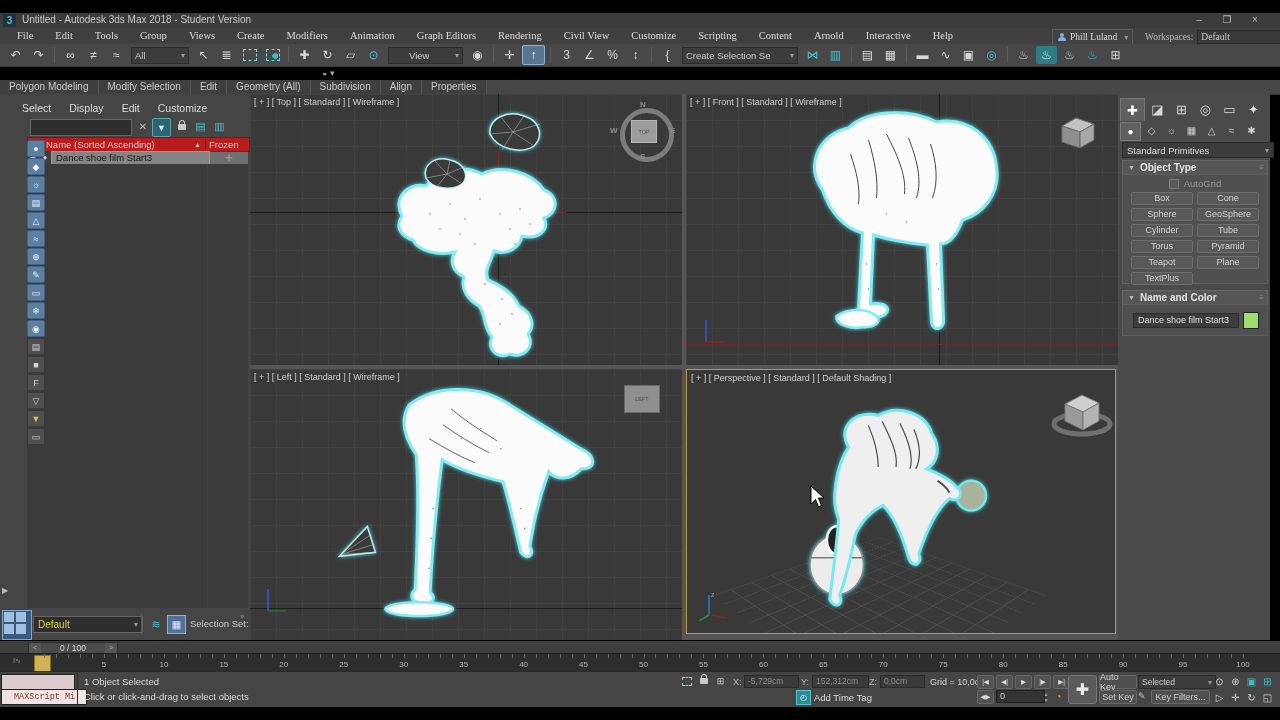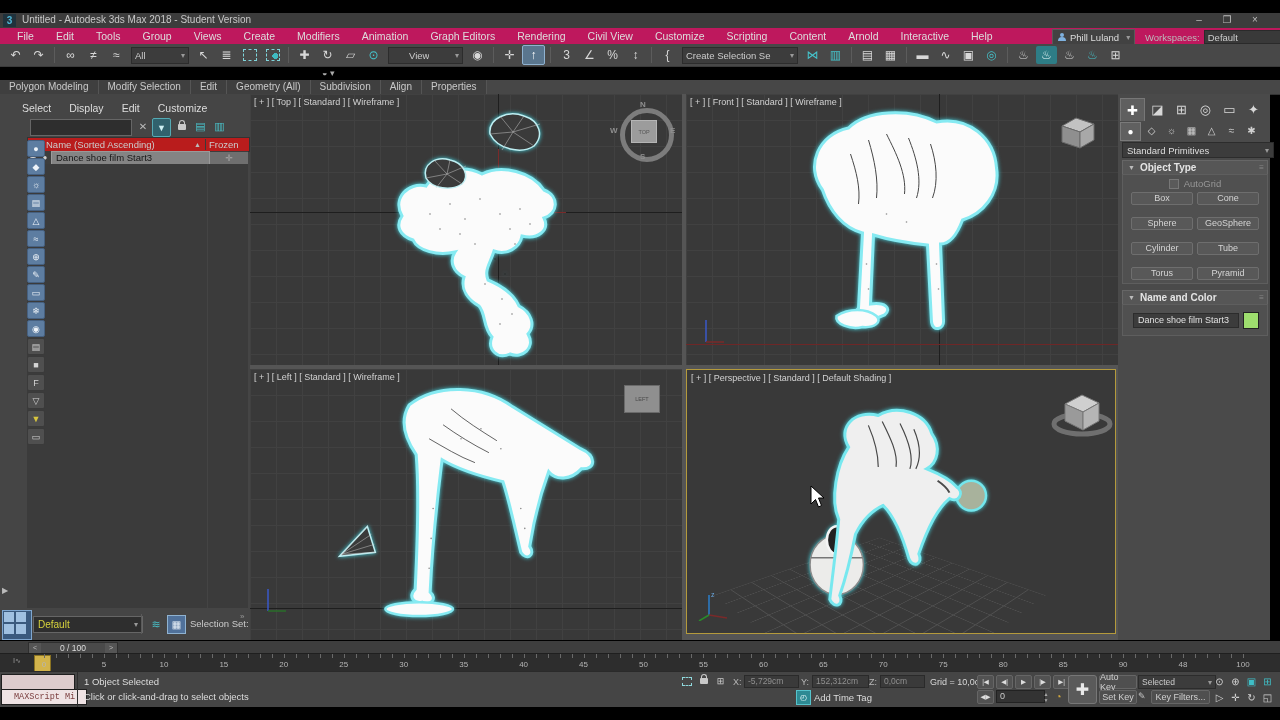--- a/index.html
+++ b/index.html
@@ -7,21 +7,21 @@
          font-family:"Liberation Sans",sans-serif;color:#ccc;font-size:11px;
          -webkit-font-smoothing:antialiased;}
   .abs{position:absolute;}
   
   #titlebar{left:0;top:13px;width:1280px;height:15px;background:#3c3c3c;border-bottom:1px solid #2a2a2a;}
   #app-icon{left:3px;top:1px;width:13px;height:13px;background:#20323c;color:#4fb6d6;font-weight:bold;
             font-size:10px;text-align:center;line-height:13px;}
   #title-text{left:22px;top:1px;font-size:10px;color:#c8c8c8;white-space:nowrap;}
   .winbtn{top:0;width:22px;height:14px;text-align:center;line-height:14px;color:#bbb;font-size:10px;}
   
-  #menubar{left:0;top:28px;width:1280px;height:16px;background:#be185d;border-bottom:1px solid #383838;}
+  #menubar{left:0;top:28px;width:1280px;height:16px;background:#404040;border-bottom:1px solid #383838;font-family:Liberation Serif, serif;}
   #menu-items{display:flex;height:16px;align-items:center;padding-left:6px;}
   .menu-item{padding:0 11px;font-size:10.5px;color:#ddd;line-height:16px;white-space:nowrap;}
   #user-chip{left:1052px;top:1px;height:14px;display:flex;align-items:center;gap:4px;background:#424242;
              border:1px solid #5a5a5a;padding:0 4px;}
   .avatar{width:9px;height:9px;position:relative;}
   .avatar::before{content:"";position:absolute;left:2.5px;top:0;width:4px;height:4px;border-radius:50%;background:#7fb2e0;}
   .avatar::after{content:"";position:absolute;left:0.5px;top:4.5px;width:8px;height:4px;border-radius:4px 4px 0 0;background:#7fb2e0;}
   #workspaces{left:1145px;top:2px;display:flex;align-items:center;gap:4px;}
   #workspace-dd{width:82px;height:12px;background:#393939;border:1px solid #2a2a2a;display:flex;
                 align-items:center;justify-content:space-between;padding:0 3px;font-size:9.5px;color:#ccc;}
@@ -141,21 +141,21 @@
          display:flex;align-items:center;justify-content:space-between;padding:0 4px;font-size:9.5px;color:#ddd;}
   .rollout-hd{position:absolute;left:4px;width:144px;height:13px;background:#565656;border:1px solid #666;
               display:flex;align-items:center;font-size:10px;font-weight:bold;color:#e4e4e4;}
   .rollout-hd .tri{font-size:7px;margin:0 5px;color:#bbb;}
   .rollout-hd .grip{margin-left:auto;margin-right:3px;color:#8a8a8a;font-size:8px;font-weight:normal;}
   #ot-body{position:absolute;left:4px;top:80px;width:144px;height:108px;background:#505050;border:1px solid #5e5e5e;}
   #autogrid-row{position:absolute;left:0;top:3px;width:144px;display:flex;justify-content:center;align-items:center;gap:5px;}
   #autogrid-check{width:8px;height:8px;background:#5a5a5a;border:1px solid #777;}
   #autogrid-label{font-size:9.5px;color:#979797;}
   #object-buttons{position:absolute;left:8px;top:17px;width:128px;display:grid;
-                  grid-template-columns:62px 62px;gap:12px 4px;}
+                  grid-template-columns:62px 62px;gap:3px 4px;}
   .obj-btn{height:11px;background:#585858;border:1px solid #6e6e6e;border-radius:2px;color:#d4d4d4;
            font-size:9px;text-align:center;line-height:11px;}
   #nc-body{position:absolute;left:4px;top:210px;width:144px;height:30px;background:#505050;border:1px solid #5e5e5e;}
   #obj-name-field{position:absolute;left:10px;top:8px;width:100px;height:13px;background:#3c3c3c;border:1px solid #2c2c2c;
                   color:#e0e0e0;font-size:9px;line-height:13px;padding-left:4px;white-space:nowrap;overflow:hidden;}
   #color-swatch{position:absolute;left:120px;top:7px;width:14px;height:15px;border:1px solid #222;}
   
   #slider-row{left:0;top:641px;width:1280px;height:12px;background:#3e3e3e;padding-left:43px;}
   #time-readout{position:absolute;left:28px;top:1px;width:88px;height:10px;background:#4a4a4a;border:1px solid #2e2e2e;
                 display:flex;align-items:center;justify-content:space-between;font-size:8.5px;color:#ddd;}
@@ -750,21 +750,21 @@
       <div class="tick-label" style="left: 583.55px;">45</div>
       <div class="tick-label" style="left: 643.5px;">50</div>
       <div class="tick-label" style="left: 703.45px;">55</div>
       <div class="tick-label" style="left: 763.4px;">60</div>
       <div class="tick-label" style="left: 823.35px;">65</div>
       <div class="tick-label" style="left: 883.3px;">70</div>
       <div class="tick-label" style="left: 943.25px;">75</div>
       <div class="tick-label" style="left: 1003.2px;">80</div>
       <div class="tick-label" style="left: 1063.15px;">85</div>
       <div class="tick-label" style="left: 1123.1px;">90</div>
-      <div class="tick-label" style="left: 1183.05px;">48</div>
+      <div class="tick-label" style="left: 1183.05px;">95</div>
       <div class="tick-label" style="left: 1243px;">100</div>
     </div>
 
   <div id="statusbar" class="abs">
     <div id="listener-top"></div>
     <div id="listener-bottom">MAXScript Mi</div>
     <div id="status-div"></div>
     <div id="status-line1">1 Object Selected</div>
     <div id="status-line2">Click or click-and-drag to select objects</div>
 

